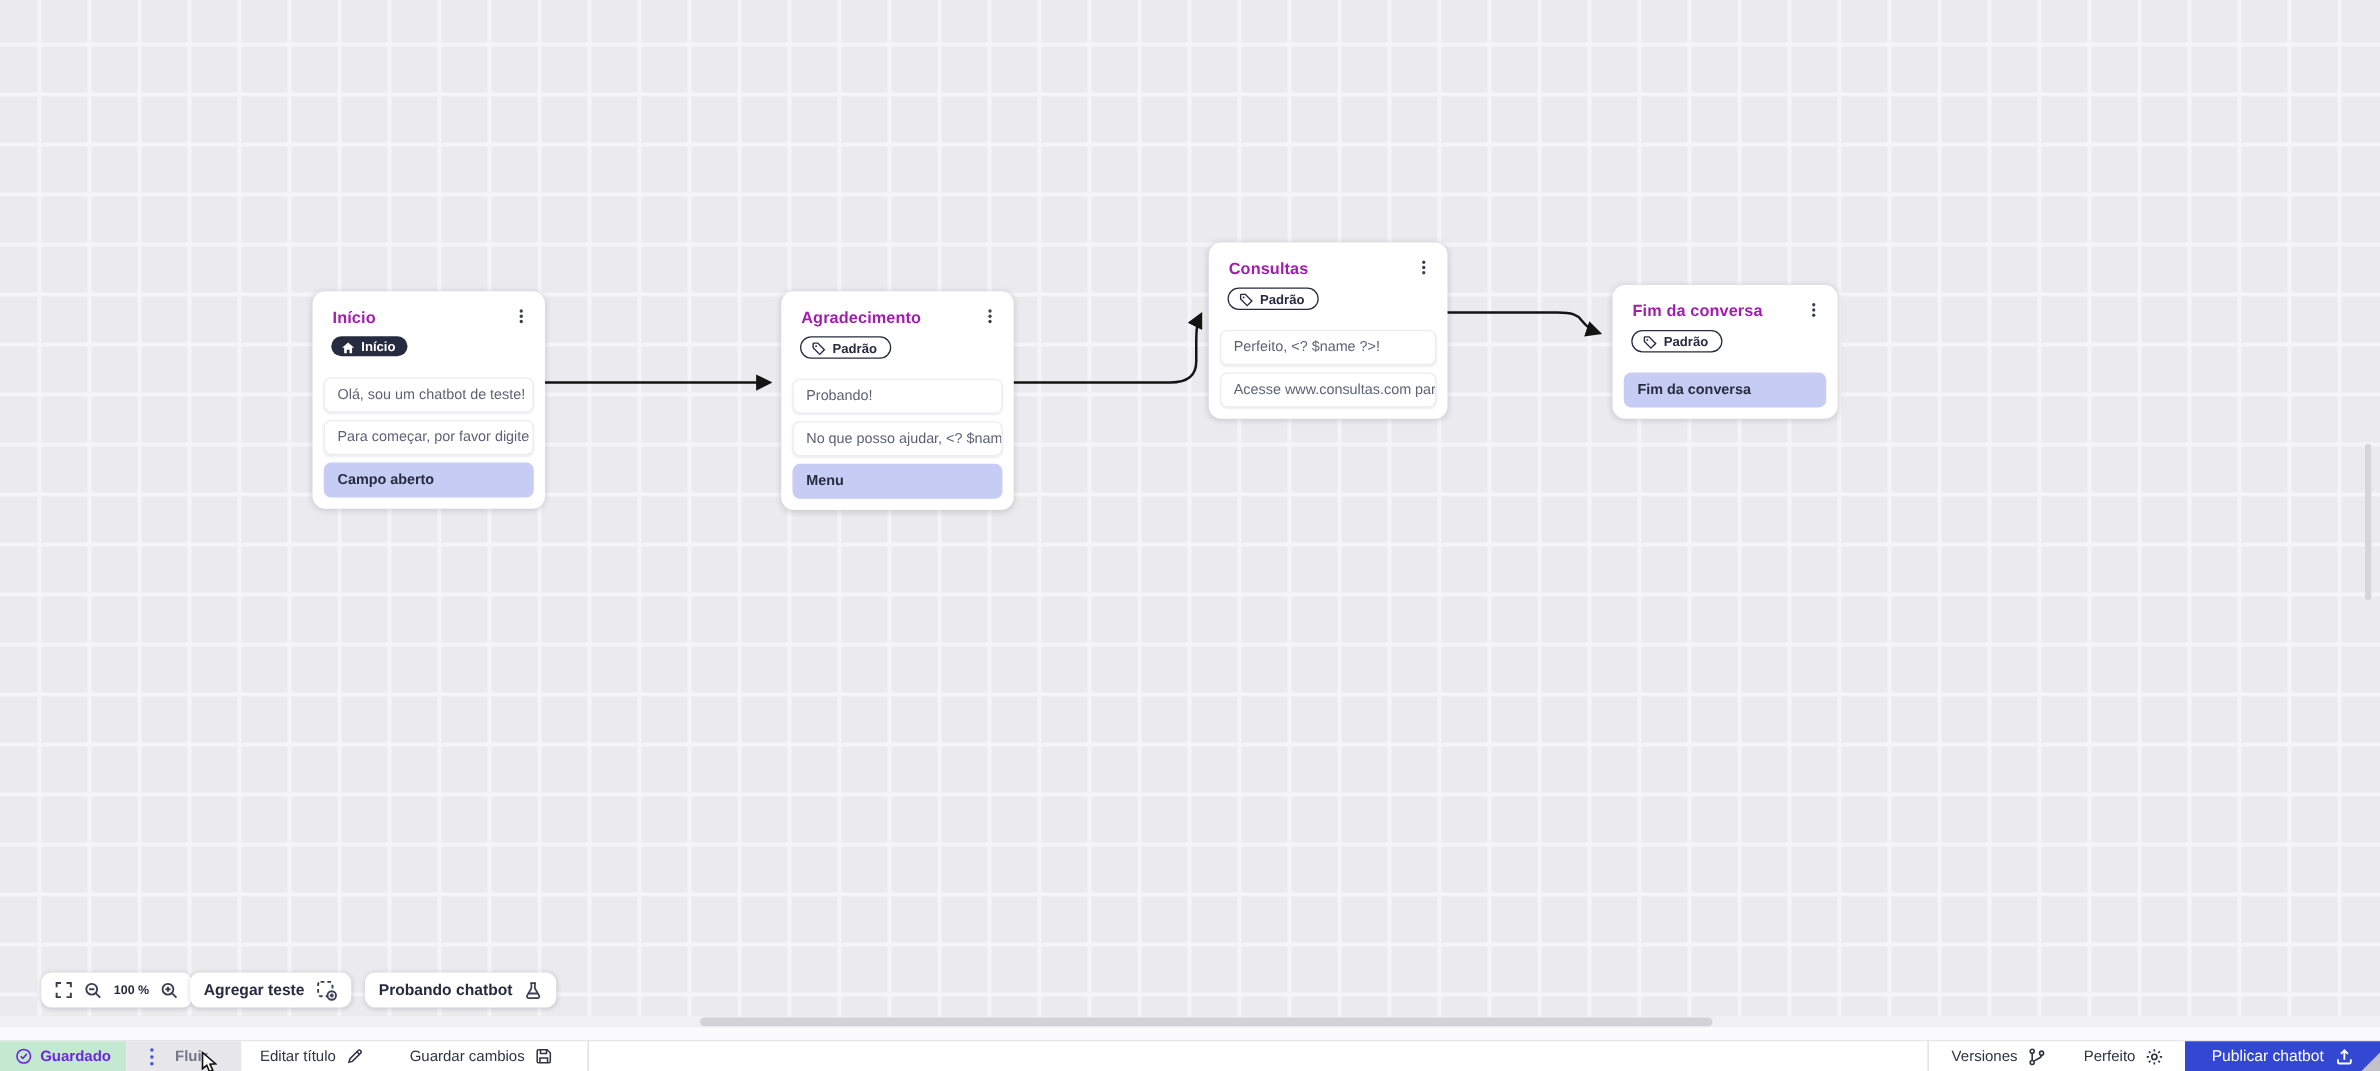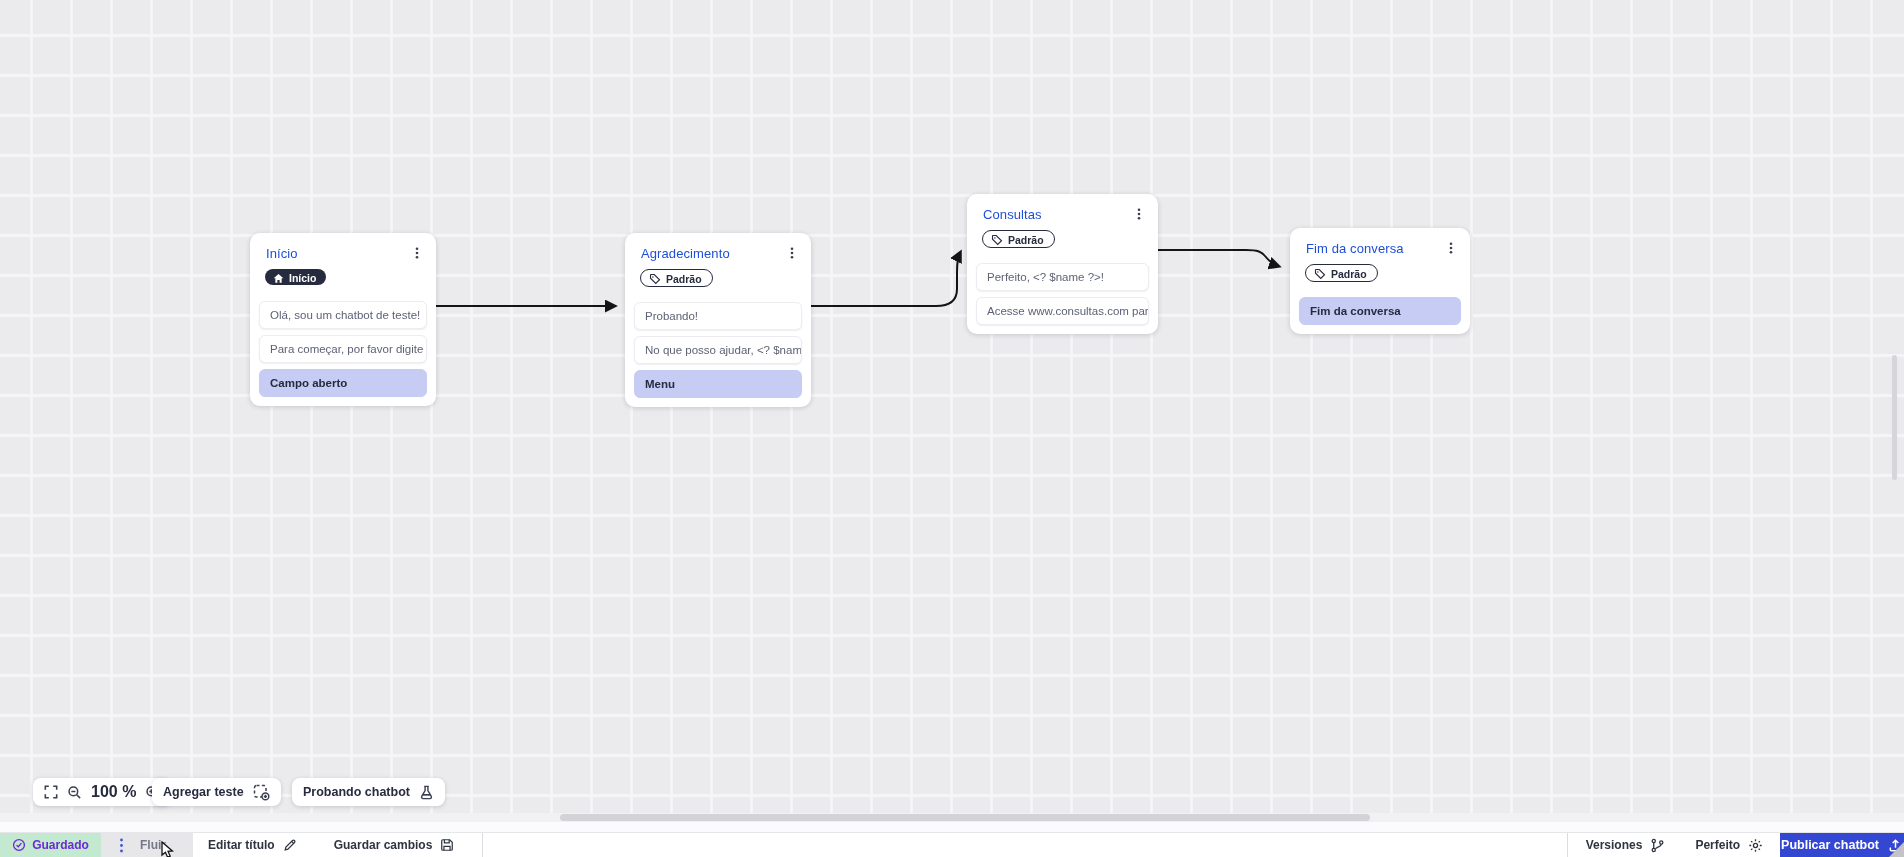--- a/index.html
+++ b/index.html
@@ -15,21 +15,21 @@
       linear-gradient(90deg, #f5f5f7 3px, transparent 3px);
     background-size:40px 40px; background-position:-10px -6px; }
 
   .edges { position:absolute; left:0; top:0; pointer-events:none; }
 
   
   .node { position:absolute; background:#fff; border-radius:10px;
     box-shadow:0 1px 5px rgba(30,32,60,.18); padding-top:11px; }
   .node-header { display:flex; align-items:center; justify-content:space-between;
     padding:0 10px 0 16px; }
-  .node-title { font-size:13px; font-weight:400; color:#1d4ed8; letter-spacing:.1px; }
+  .node-title { font-size:13px; font-weight:700; color:#a21caf; letter-spacing:.1px; }
   .kebab { color:#3a3f52; display:flex; align-items:center; padding:2px; cursor:pointer; }
   .badge-row { padding:7px 15px 2px; }
   .badge { display:inline-flex; align-items:center; gap:5px; font-size:10.5px;
     font-weight:700; border-radius:20px; padding:3px 10px 1px 8px; }
   .badge.dark { background:#272b3f; color:#fff; }
   .badge.outline { background:#fff; color:#272b3f; border:1px solid #272b3f; }
   .msgs { padding:5px 9px 9px; }
   .msg { margin-top:6px; background:#fff; border:1px solid #ededf1; border-radius:6px;
     box-shadow:0 1px 2px rgba(20,20,40,.07); padding:7px 10px; font-size:11.5px;
     color:#5d6275; white-space:nowrap; overflow:hidden; }
@@ -55,26 +55,26 @@
 
   
   .statusbar { position:absolute; left:0; top:832px; width:1904px; height:25px;
     background:#fff; border-top:1px solid #e6e6ea; display:flex; align-items:stretch;
     font-size:12px; color:#2e3440; }
   .sb-saved { width:101px; background:#c3e9d0; display:flex; align-items:center;
     justify-content:center; gap:6px; font-weight:700; color:#6d28d9; }
   .sb-flow { width:92px; background:#e7e7ea; display:flex; align-items:center;
     gap:16px; padding-left:18px; cursor:pointer; }
   .sb-flow .flow-label { color:#74798a; font-weight:700; }
-  .sb-group { display:flex; align-items:center; gap:8px; font-weight:700;
+  .sb-group { display:flex; align-items:center; gap:8px; font-weight:400;
     color:#2e3440; cursor:pointer; }
   .sb-div { width:1px; background:#dcdce0; margin:0; }
   .sb-spacer { flex:1; }
   .publish-btn { display:flex; align-items:center; gap:9px; background:#3447d2;
-    color:#fff; font-weight:700; font-size:12.5px; padding:0 1px; border:none;
+    color:#fff; font-weight:400; font-size:12.5px; padding:0 21px; border:none;
     cursor:pointer; }
   .corner { position:absolute; right:0; bottom:0; width:0; height:0;
     border-left:15px solid transparent; border-bottom:15px solid #c2c2c8; }
   .cursor { position:absolute; left:160px; top:841px; z-index:50; pointer-events:none; }
 </style>
 </head>
 <body>
 
 <div class="stage">
 
@@ -216,21 +216,21 @@
       <svg width="14" height="14" viewBox="0 0 16 16" fill="none" stroke="currentColor" stroke-width="1.8">
           <path d="M1.5 5.5 V1.5 H5.5 M10.5 1.5 H14.5 V5.5 M14.5 10.5 V14.5 H10.5 M5.5 14.5 H1.5 V10.5"></path>
         </svg>
     </span>
     <span class="ticon">
       <svg width="15" height="15" viewBox="0 0 16 16" fill="none" stroke="currentColor" stroke-width="1.6">
           <circle cx="6.8" cy="6.8" r="4.6"></circle>
           <path d="M10.4 10.4 L14 14 M4.6 6.8 H9"></path>
         </svg>
     </span>
-    <span style="font-size:16px">100 %</span>
+    <span style="font-size:10px">100 %</span>
     <span class="ticon">
       <svg width="15" height="15" viewBox="0 0 16 16" fill="none" stroke="currentColor" stroke-width="1.6">
           <circle cx="6.8" cy="6.8" r="4.6"></circle>
           <path d="M10.4 10.4 L14 14 M4.6 6.8 H9 M6.8 4.6 V9"></path>
         </svg>
     </span>
   </div>
 
   <div class="tool" style="left:152px;top:778px">
     <span>Agregar teste</span>

